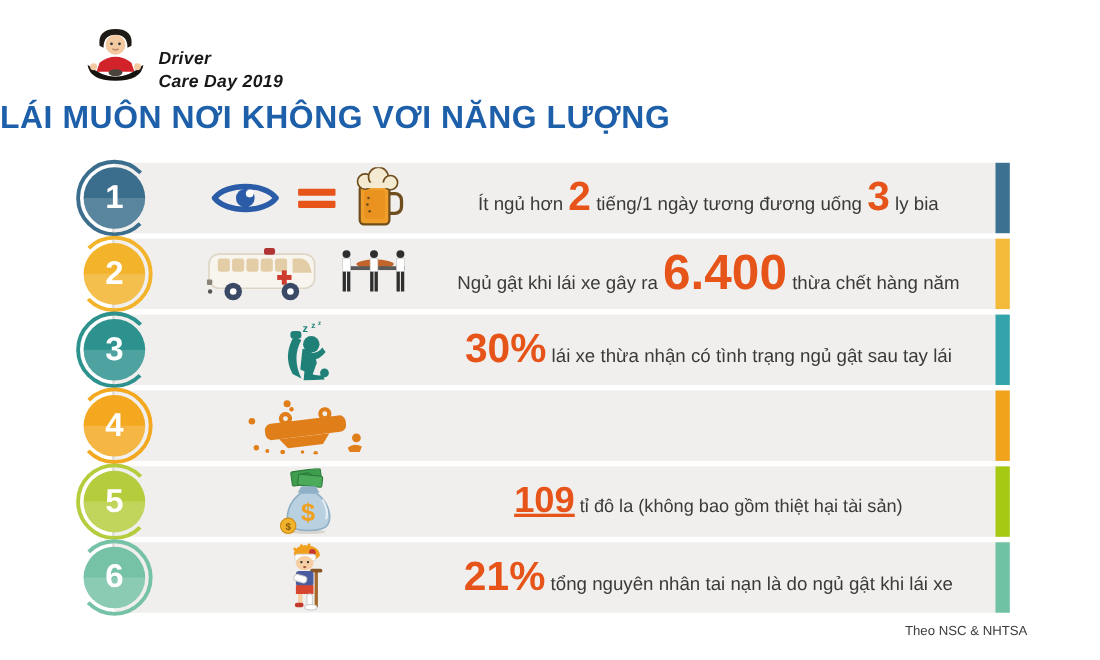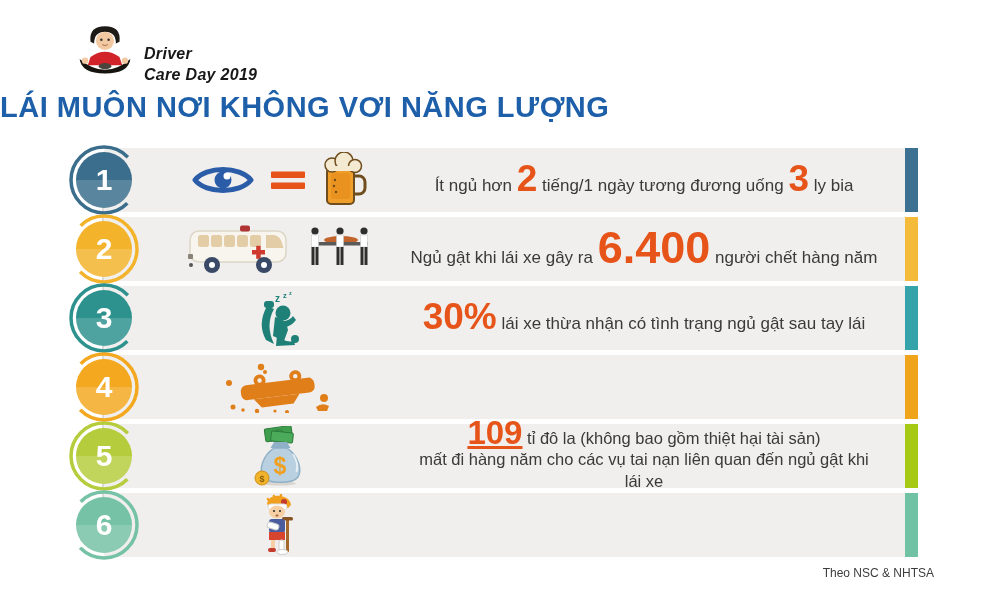--- a/index.html
+++ b/index.html
@@ -147,21 +147,21 @@
         </g>
         <g>
           <circle cx="56" cy="6" r="3.6" fill="#2e2e2e"></circle>
           <rect x="52.5" y="10" width="7" height="12" fill="#ffffff" stroke="#c9c9c9" stroke-width=".6"></rect>
           <rect x="52.5" y="22" width="3" height="18" fill="#2e2e2e"></rect>
           <rect x="56.5" y="22" width="3" height="18" fill="#2e2e2e"></rect>
         </g>
       </svg>
     </div>
     <div class="text-zone">
-        <div class="line"><span>Ngủ gật khi lái xe gây ra </span><span class="big xl">6.400</span><span>  người chết hàng năm</span></div>
+        <div class="line"><span>Ngủ gật khi lái xe gây ra </span><span class="big xl">6.400</span><span>  thừa chết hàng năm</span></div>
       </div>
     <div class="edge-bar" style="background: rgb(244, 186, 57);"></div>
   </div>
 
   <div class="row">
     <div class="num-wrap">
       <svg class="ring" width="72" height="72" viewBox="0 0 72 72">
         <circle cx="36" cy="36" r="33" fill="none" stroke-width="3.5" stroke-dasharray="156 52" transform="rotate(45 36 36)" style="stroke: rgb(45, 146, 142);"></circle>
       </svg>
       <div class="num-circle" style="background: rgb(45, 146, 142);">
@@ -242,21 +242,20 @@
         <path d="M20 16 h13 l3.5 6 h-20 z" fill="#8fb0c6"></path>
         <path d="M20 22 C 8 30, 5 44, 9 51 C 14 58, 39 58, 44 51 C 48 44, 45 30, 33 22 Z" fill="#b9d0e0" stroke="#8fb0c6" stroke-width="1.5"></path>
         <path d="M39 28 q6 9 3.5 18" stroke="#ffffff" stroke-width="2" fill="none" opacity=".65"></path>
         <text x="26" y="48" font-size="23" font-weight="bold" fill="#f0a01e" text-anchor="middle" font-family="Liberation Sans, sans-serif">$</text>
         <circle cx="8" cy="52" r="7" fill="#f2b32c" stroke="#d08f14"></circle>
         <text x="8" y="55.5" font-size="9" font-weight="bold" fill="#8a5e07" text-anchor="middle" font-family="Liberation Sans, sans-serif">$</text>
       </svg>
     </div>
     <div class="text-zone">
         <div class="line"><span class="big xl">109</span><span> tỉ đô la (không bao gồm thiệt hại tài sản)</span></div>
-        <div class="line"><span>mất đi hàng năm cho các vụ tai nạn liên quan đến ngủ gật khi lái xe</span></div>
       </div>
     <div class="edge-bar" style="background: rgb(166, 201, 19);"></div>
   </div>
 
   <div class="row">
     <div class="num-wrap">
       <svg class="ring" width="72" height="72" viewBox="0 0 72 72">
         <circle cx="36" cy="36" r="33" fill="none" stroke-width="3.5" stroke-dasharray="156 52" transform="rotate(225 36 36)" style="stroke: rgb(117, 194, 166);"></circle>
       </svg>
       <div class="num-circle" style="background: rgb(117, 194, 166);">
@@ -277,17 +276,20 @@
         <ellipse cx="18" cy="21.5" rx="1.5" ry="1" fill="#a05a3c"></ellipse>
         <rect x="10" y="25" width="16" height="14" rx="3" fill="#4a5c9e"></rect>
         <rect x="8" y="29" width="12" height="6" rx="3" fill="#ffffff" stroke="#cccccc" transform="rotate(16 14 32)"></rect>
         <rect x="10" y="38" width="16" height="8" fill="#d8452f"></rect>
         <rect x="12" y="46" width="4" height="9" fill="#f6cfa4"></rect>
         <rect x="20" y="46" width="5" height="11" rx="2" fill="#ffffff" stroke="#cccccc"></rect>
         <rect x="9" y="54" width="8" height="4" rx="2" fill="#c43b2e"></rect>
         <ellipse cx="23.5" cy="58" rx="5.5" ry="2.5" fill="#ffffff" stroke="#cccccc"></ellipse>
       </svg>
     </div>
+    <div class="text-zone">
+        <div class="line"><span class="big">21%</span><span> tổng nguyên nhân tai nạn là do ngủ gật khi lái xe</span></div>
+      </div>
     <div class="edge-bar" style="background: rgb(111, 194, 164);"></div>
   </div>
 </div>
 
 <div class="source">Theo NSC &amp; NHTSA</div>
 
 </body></html>

